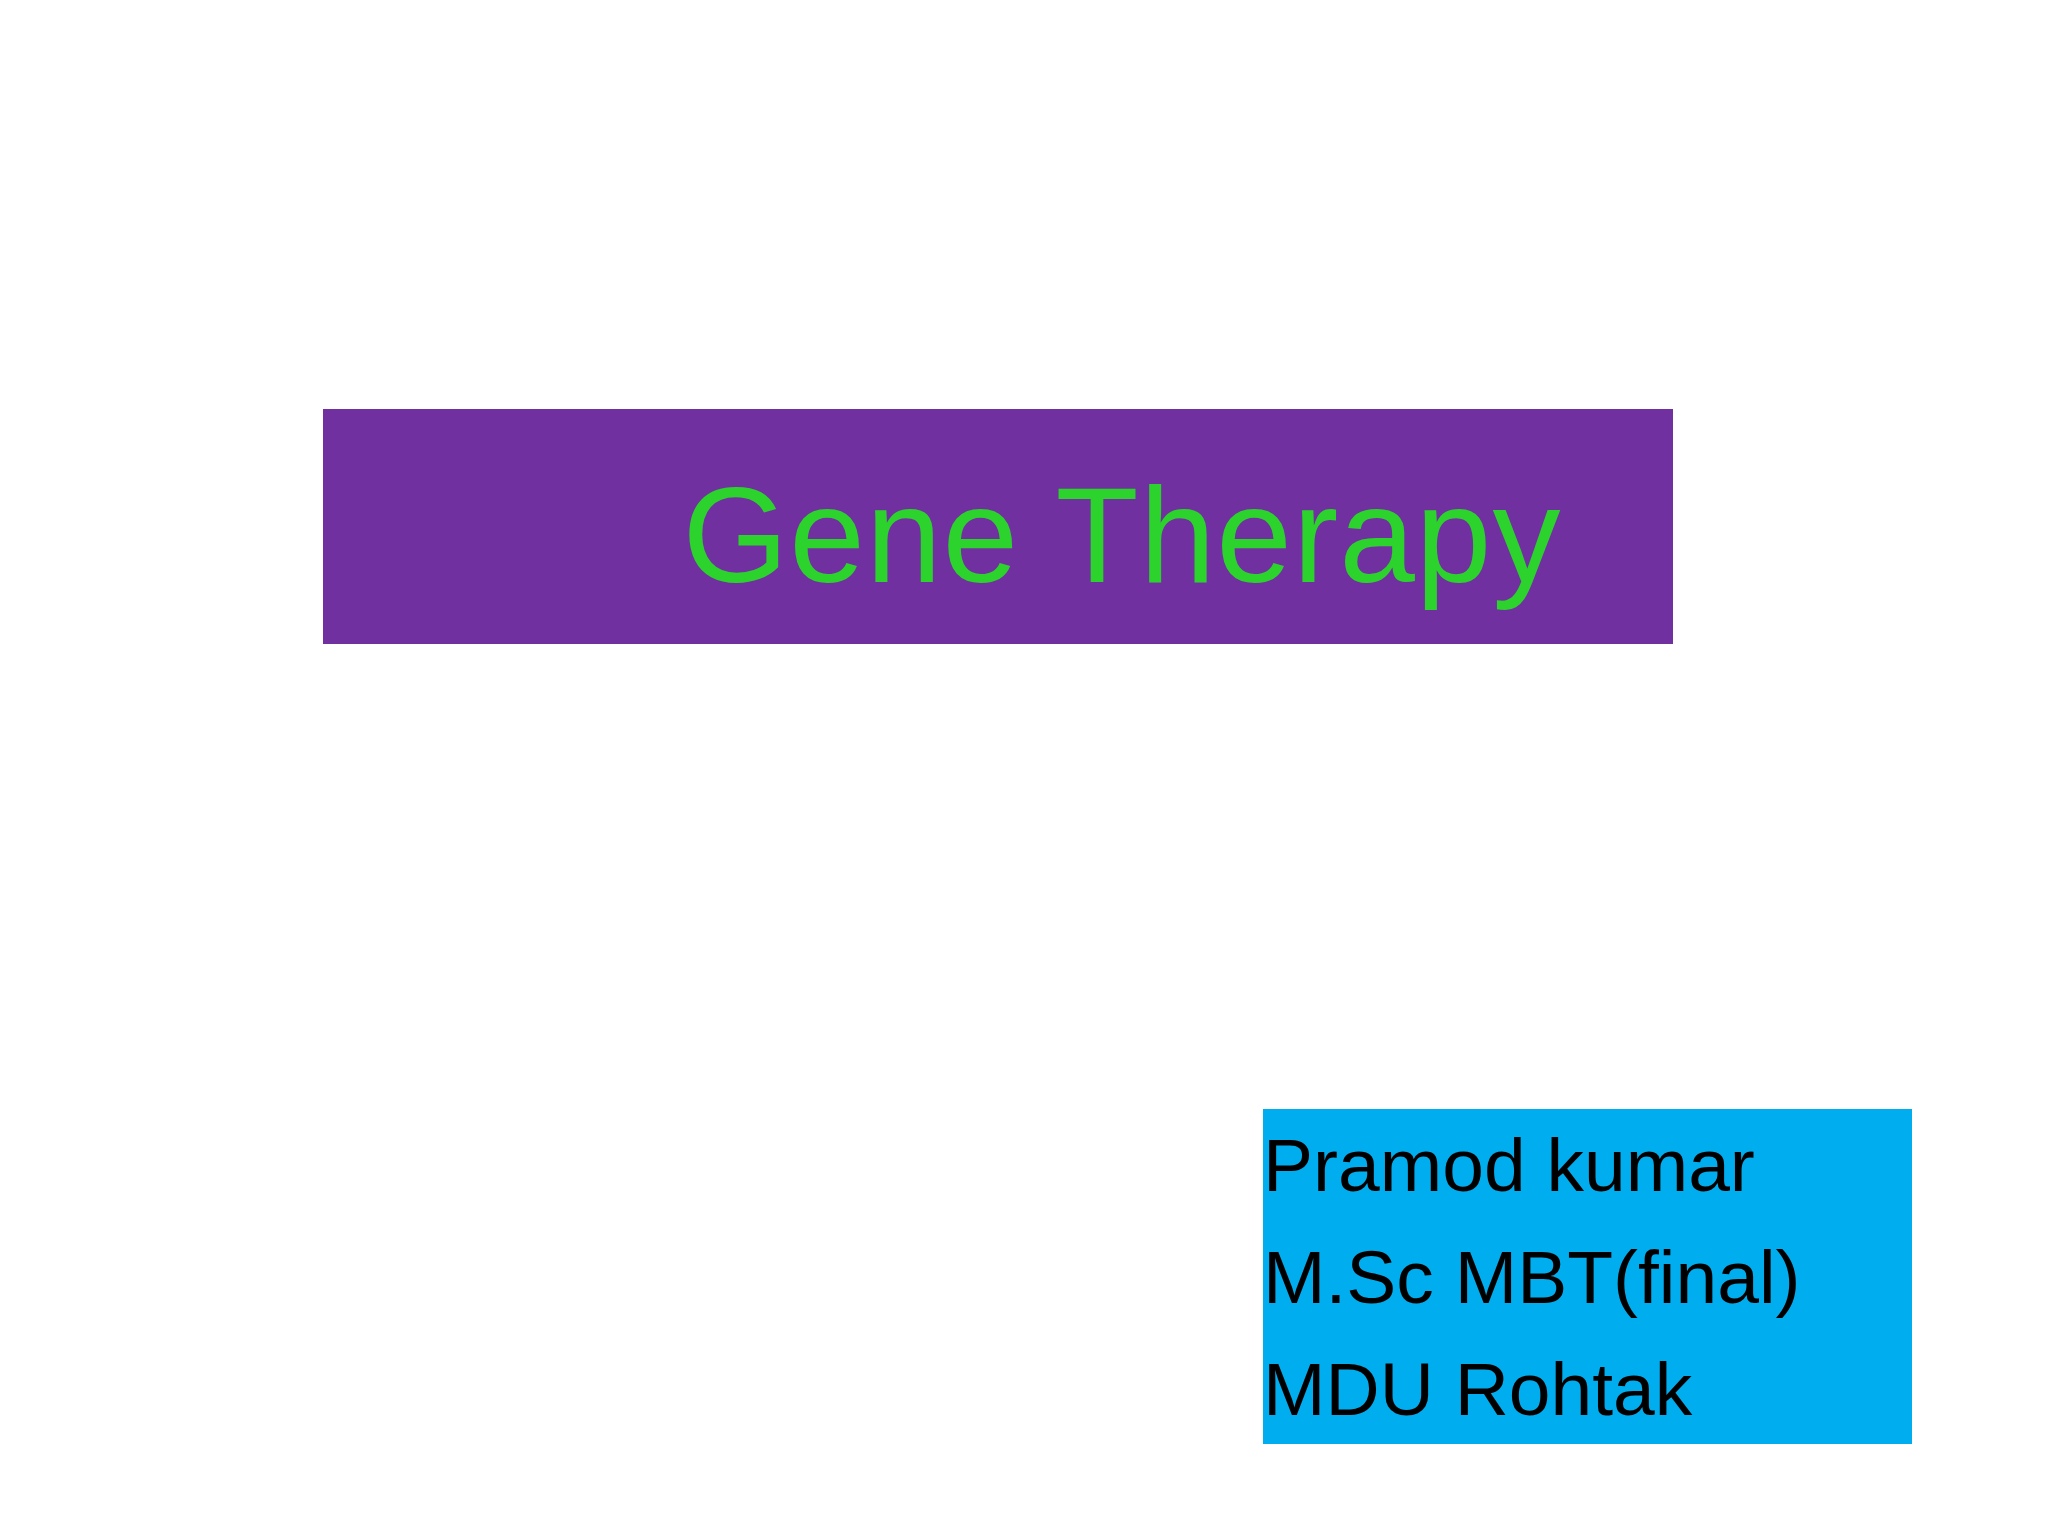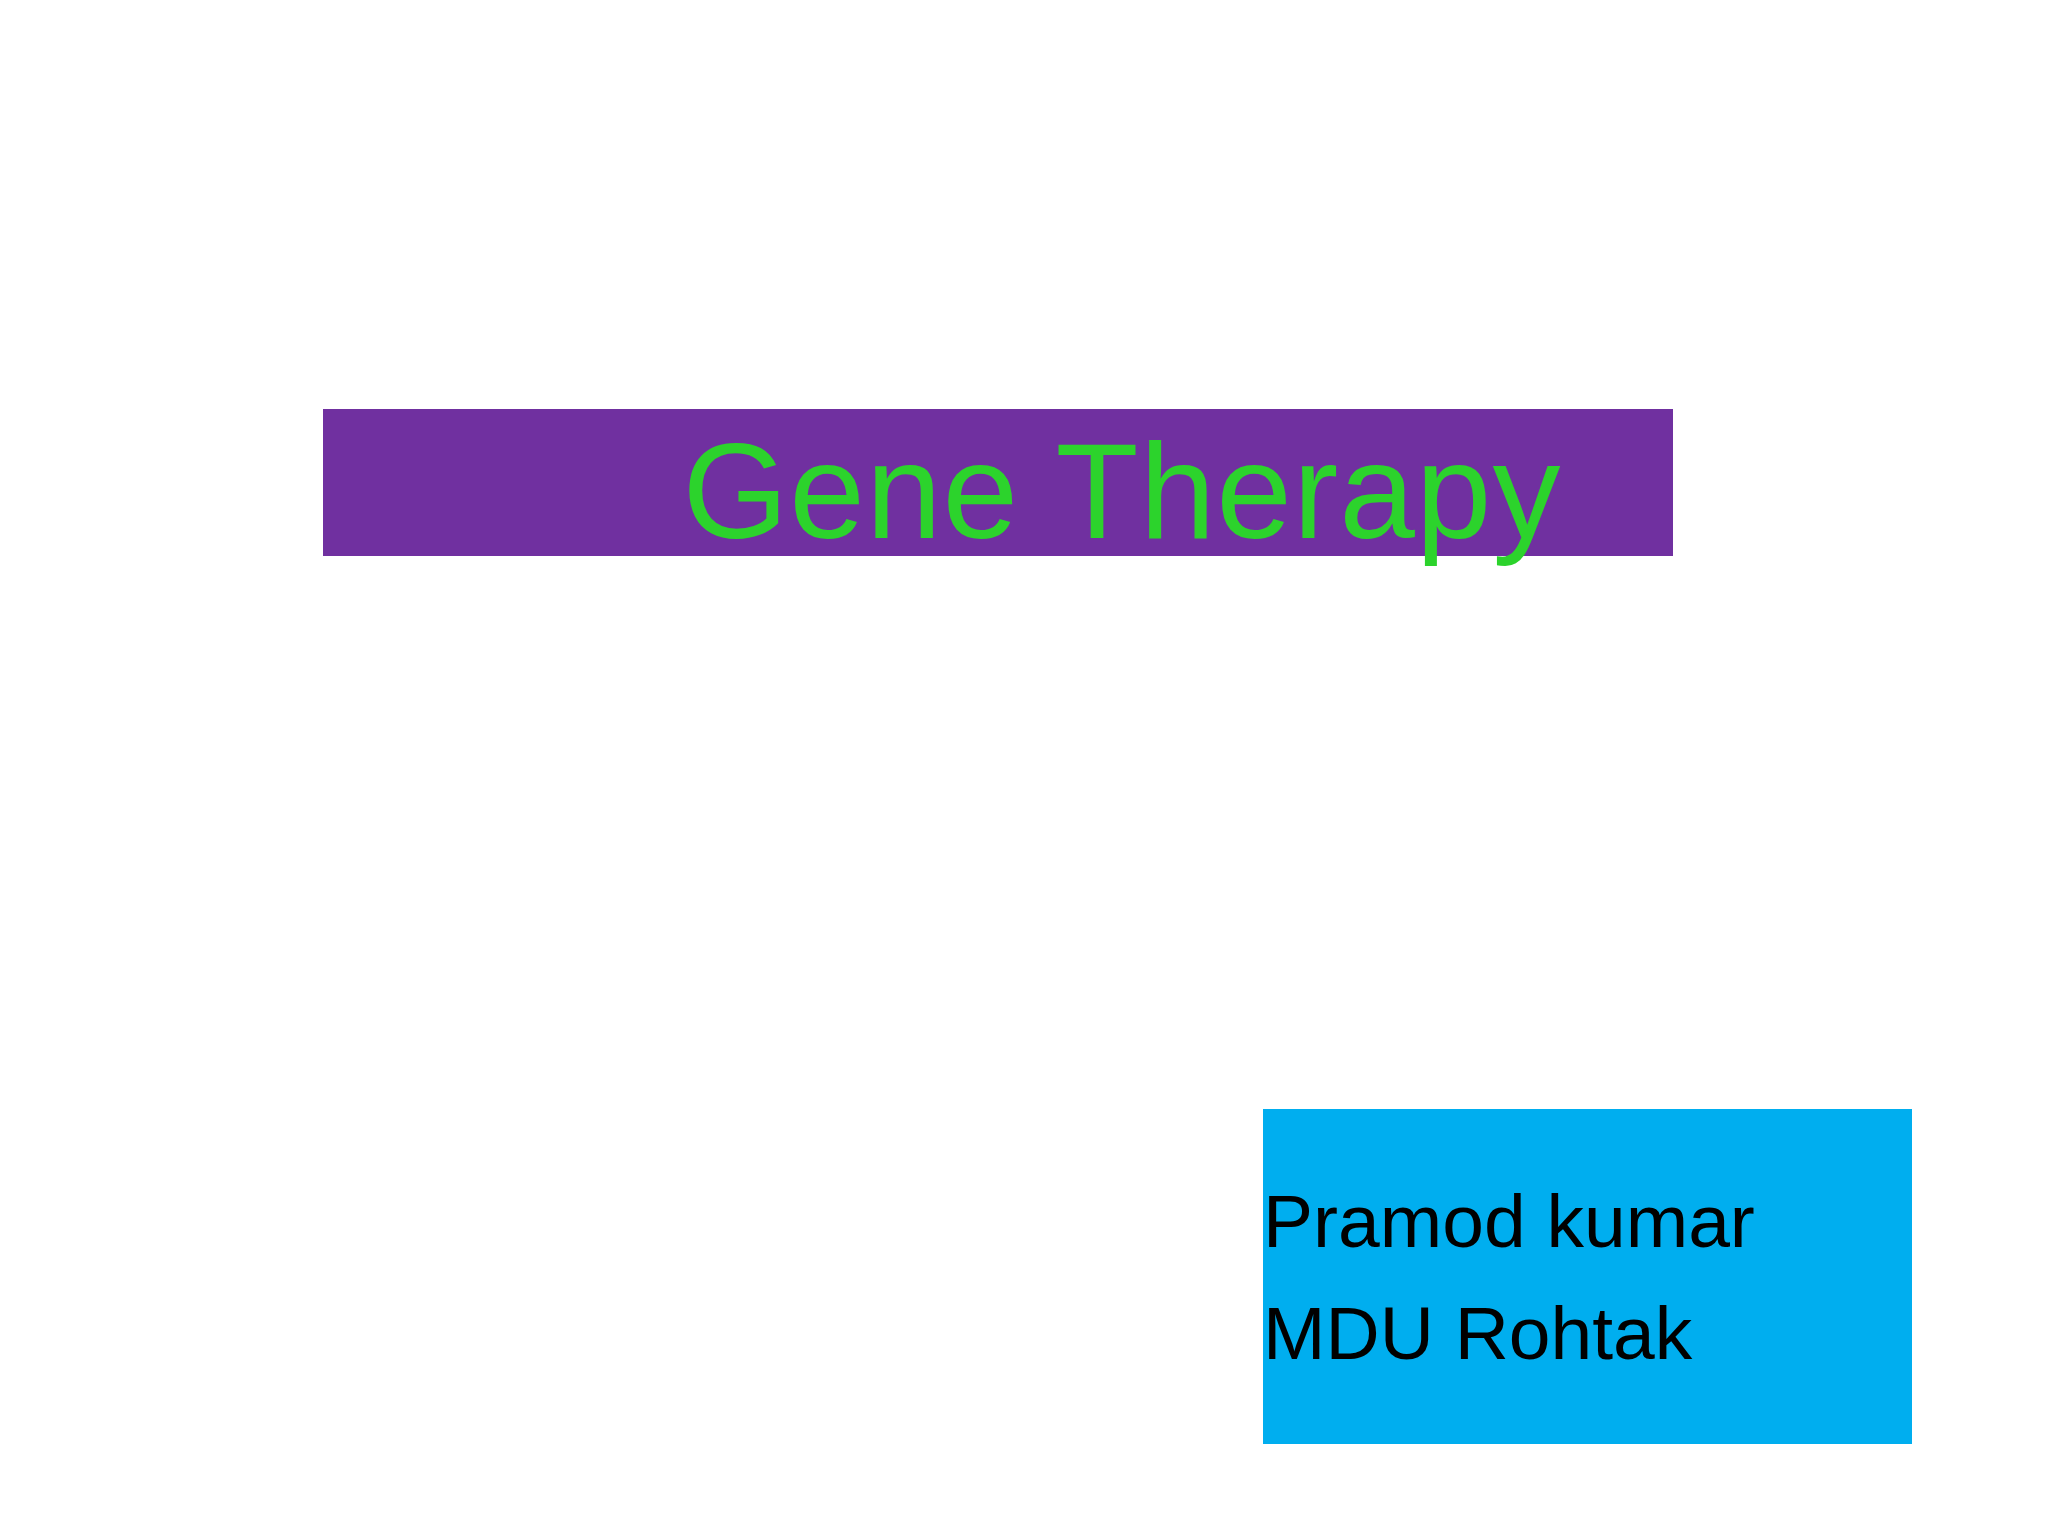--- a/index.html
+++ b/index.html
@@ -17,21 +17,21 @@
   .slide {
     position: absolute;
     inset: 0;
     background: #ffffff;
   }
   .title-banner {
     position: absolute;
     left: 323px;
     top: 409px;
     width: 1350px;
-    height: 147px;
+    height: 235px;
     background: #7030A0;
     display: flex;
     align-items: center;
     justify-content: center;
     box-sizing: border-box;
     padding-left: 248px;  
     padding-top: 16px;    
   }
   .slide-title {
     margin: 0;
@@ -68,16 +68,17 @@
 <body>
 
 <div class="slide">
 
   <div class="title-banner">
     <h1 class="slide-title">Gene Therapy</h1>
   </div>
 
   <div class="credit-box">
     <div class="credit-line">Pramod kumar</div>
+    <div class="credit-line">M.Sc MBT(final)</div>
     <div class="credit-line">MDU Rohtak</div>
   </div>
 
 </div>
 
 </body></html>

